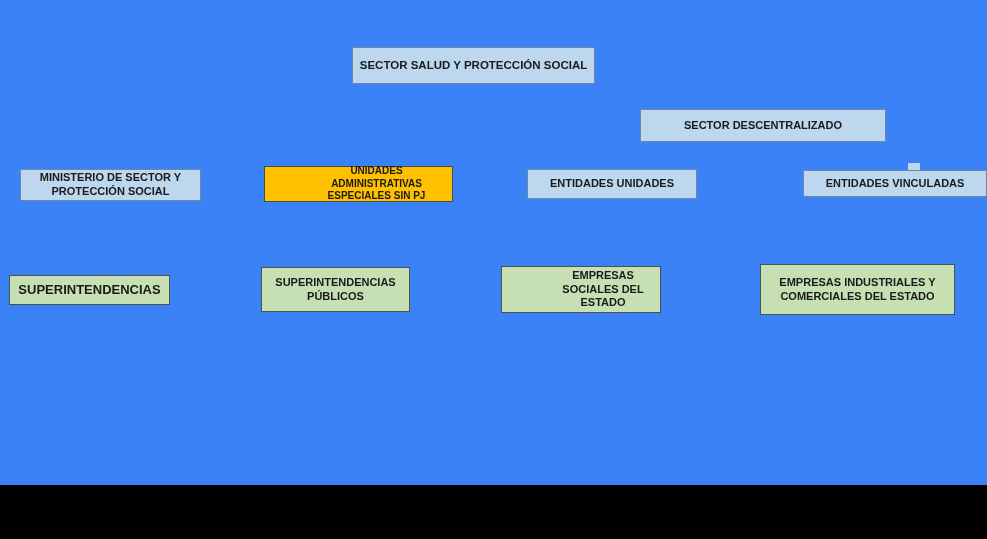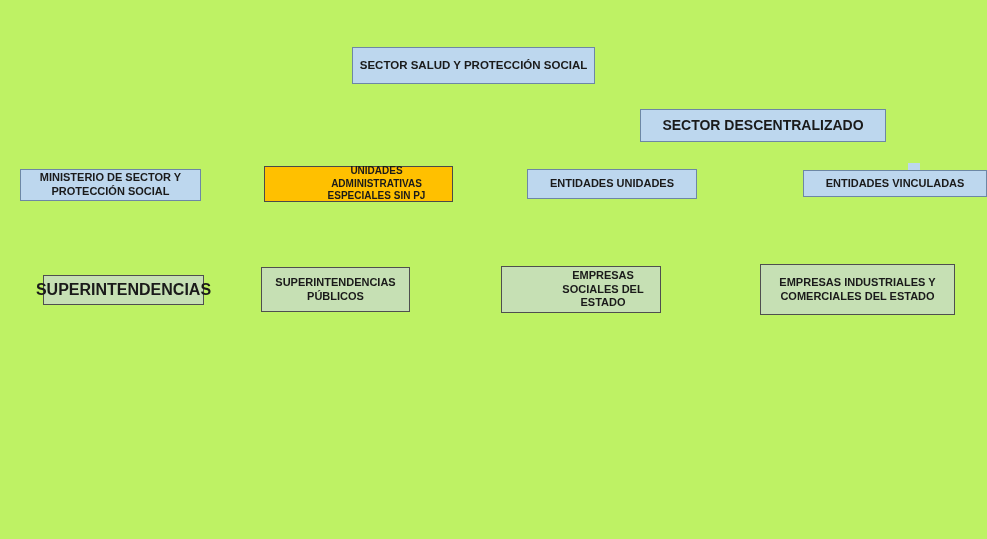--- a/index.html
+++ b/index.html
@@ -3,22 +3,22 @@
 <meta charset="utf-8">
 <style>
   html, body {
     margin: 0;
     padding: 0;
     background: #000000;
   }
   #canvas {
     position: relative;
     width: 987px;
-    height: 539px;
-    background: #bef264;
+    height: 485px;
+    background: #3b82f6;
     overflow: hidden;
     font-family: "Liberation Sans", "DejaVu Sans", sans-serif;
   }
   .node {
     position: absolute;
     display: flex;
     align-items: center;
     justify-content: center;
     text-align: center;
     box-sizing: border-box;
@@ -35,26 +35,26 @@
     background: #FFC000;
     border: 1.5px solid #4a4a4a;
   }
   .green {
     background: #C6E0B4;
     border: 1.5px solid #4f4f4f;
   }
   
   #n-sector-salud          { left: 352px; top: 47px;  width: 243px; height: 37px; font-size: 11.5px; }
   #n-sector-centralizado   { left: 40px;  top: 108px; width: 208px; height: 33px; font-size: 11.5px; }
-  #n-sector-descentralizado{ left: 640px; top: 109px; width: 246px; height: 33px; font-size: 14px; }
+  #n-sector-descentralizado{ left: 640px; top: 109px; width: 246px; height: 33px; font-size: 11px; }
   #n-ministerio            { left: 20px;  top: 169px; width: 181px; height: 32px; font-size: 11px; }
   #n-unidades              { left: 264px; top: 166px; width: 189px; height: 36px; font-size: 10px; padding-left: 40px; }
   #n-adscritas             { left: 527px; top: 169px; width: 170px; height: 30px; font-size: 11px; }
   #n-vinculadas            { left: 803px; top: 170px; width: 184px; height: 27px; font-size: 11px; text-align: center; }
-  #n-superintendencias     { left: 9px;   top: 275px; width: 161px; height: 30px; font-size: 16px; margin-left: 34px; }
+  #n-superintendencias     { left: 9px;   top: 275px; width: 161px; height: 30px; font-size: 13px; }
   #n-establecimientos      { left: 261px; top: 267px; width: 149px; height: 45px; font-size: 11px; }
   #n-empresas-sociales     { left: 501px; top: 266px; width: 160px; height: 47px; font-size: 11px; padding-left: 48px; }
   #n-empresas-industriales { left: 760px; top: 264px; width: 195px; height: 51px; font-size: 11px; }
   .stub {
     position: absolute;
     left: 908px; top: 163px; width: 12px; height: 8px;
     background: #BDD7EE;
   }
 </style>
 </head>

